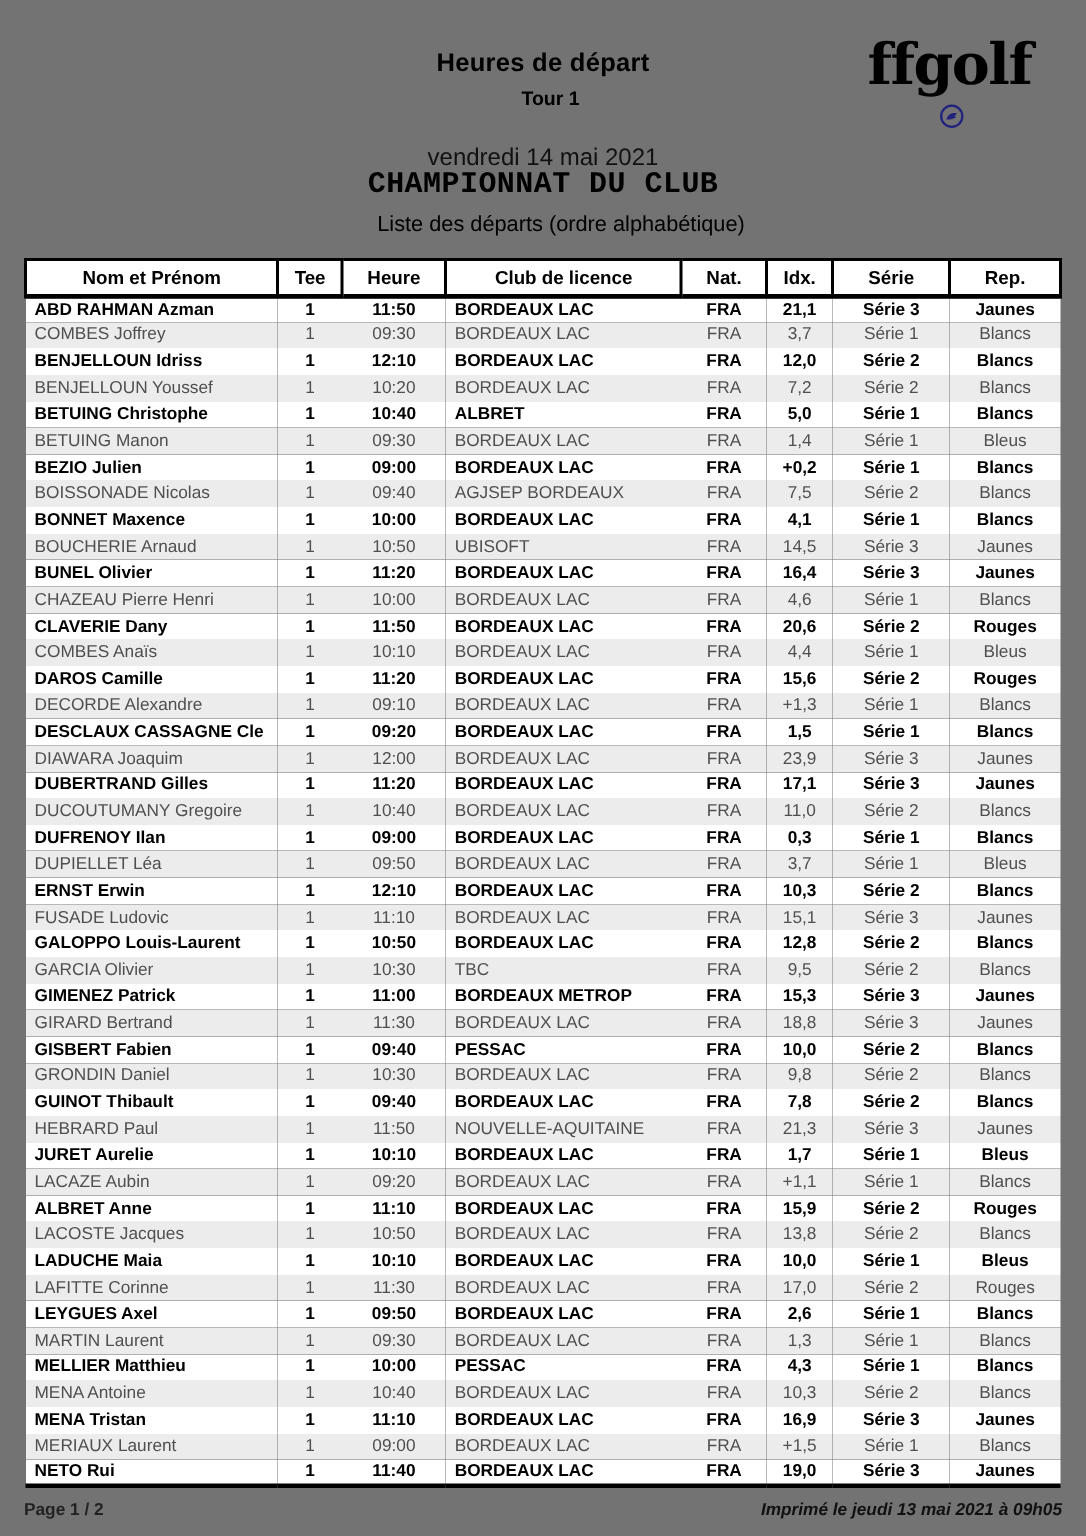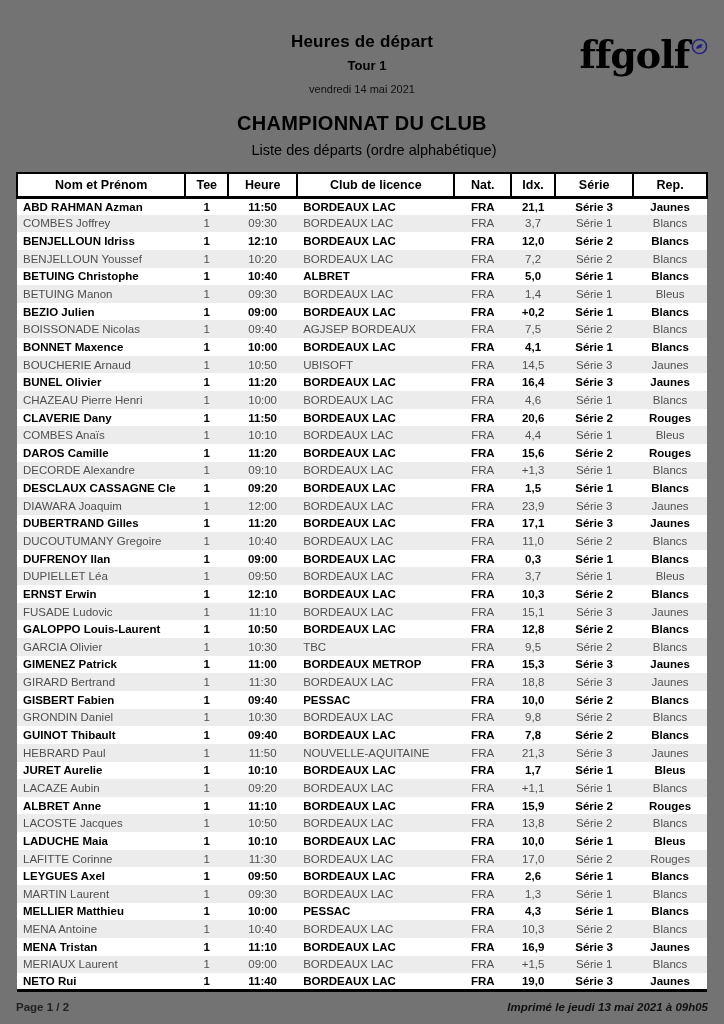--- a/index.html
+++ b/index.html
@@ -14,47 +14,47 @@
     overflow: hidden;
   }
   
   .doc-header {
     position: absolute;
     top: 32px; left: 0; right: 0;
     text-align: center;
   }
   .doc-title { font-size: 17px; font-weight: bold; letter-spacing: 0.2px; }
   .doc-round { font-size: 13px; font-weight: bold; margin-top: 6px; padding-left: 10px; }
-  .doc-date  { font-size: 11px; margin-top: 10px; color: #111; }
+  .doc-date  { font-size: 16px; margin-top: 24px; color: #111; }
 
   .logo {
     position: absolute;
     top: 24px; right: 16px;
     width: 150px; height: 62px;
-    display: flex; align-items: center; justify-content: flex-end;
+    display: flex; align-items: center; justify-content: space-between; flex-direction: column;
   }
   .logo-text {
     font-family: "DejaVu Serif", "Liberation Serif", serif;
     font-weight: 600;
     font-size: 38px;
     line-height: 1;
     letter-spacing: -1px;
   }
   .logo-emblem {
     width: 17px; height: 17px;
     margin: -18px 0 0 2px;
   }
 
   
   .event-block {
     position: absolute;
     top: 112px; left: 0; right: 0;
     text-align: center;
   }
-  .event-title { font-size: 20px; font-weight: bold; letter-spacing: 0.3px; }
+  .event-title { font-size: 20px; font-weight: bold; letter-spacing: 0.3px; font-family: Liberation Mono, monospace; }
   .event-subtitle { font-size: 14.5px; margin-top: 7px; padding-left: 24px; }
 
   
   .start-table {
     position: absolute;
     top: 172px; left: 16px;
     width: 692px;
     border-collapse: collapse;
     table-layout: fixed;
   }

